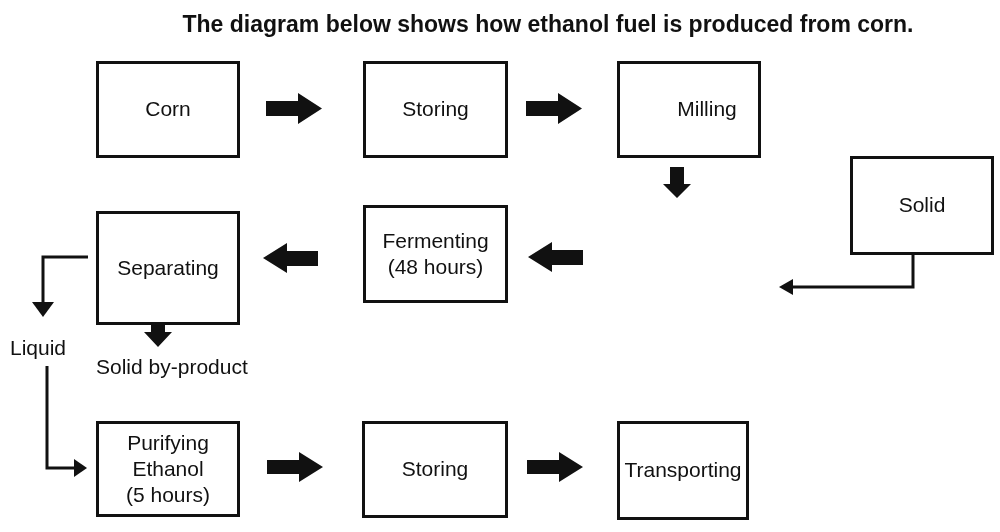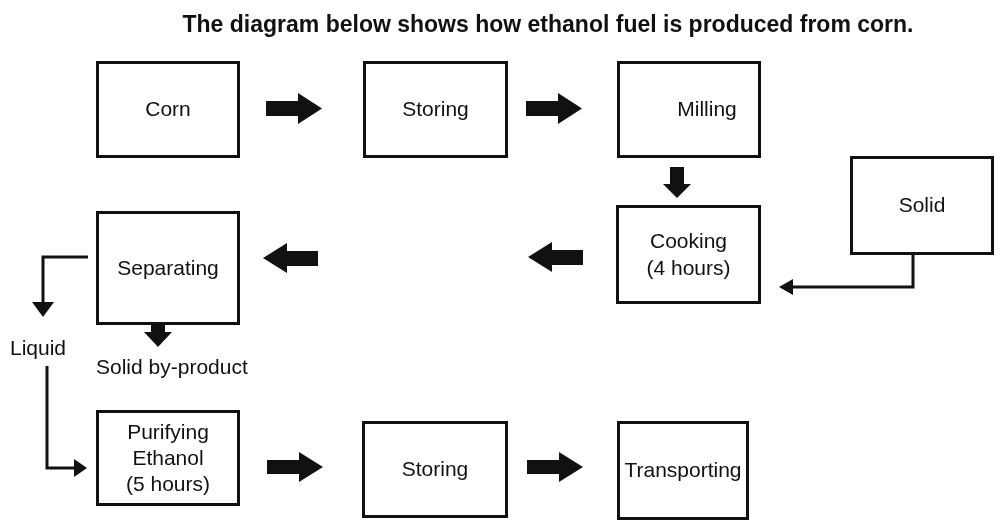--- a/index.html
+++ b/index.html
@@ -23,21 +23,21 @@
     display:flex; align-items:center; justify-content:center;
     text-align:center; font-size:21px; line-height:1.25; white-space:pre-line;margin-left:8px;
   }
   .box-corn          { left:88px;  top:61px;  width:144px; height:97px; }
   .box-storing-top   { left:355px; top:61px;  width:145px; height:97px; }
   .box-milling       { left:609px; top:61px;  width:144px; height:97px;padding-left:36px; }
   .box-water         { left:842px; top:156px; width:144px; height:99px; }
   .box-separating    { left:88px;  top:211px; width:144px; height:114px; }
   .box-fermenting    { left:355px; top:205px; width:145px; height:98px; }
   .box-cooking       { left:608px; top:205px; width:145px; height:99px; }
-  .box-purifying     { left:88px;  top:410px; width:144px; height:96px; }
+  .box-purifying     { left:88px;  top:421px; width:144px; height:96px; }
   .box-storing-bot   { left:354px; top:421px; width:146px; height:97px; }
   .box-transporting  { left:609px; top:421px; width:132px; height:99px; }
   .flow-label { position:absolute; font-size:21px; line-height:28px; }
   .label-liquid { left:10px; top:334px;text-align:right; }
   .label-solid  { left:96px; top:353px; }
 </style>
 </head>
 <body>
 
 <div class="canvas">
@@ -63,22 +63,22 @@
 
     <path class="thin-line" d="M47,366 L47,468 L76,468"></path>
     <polygon class="thin-head" points="74,459 74,477 87,468"></polygon>
   </svg>
 
   <div class="box box-corn">Corn</div>
   <div class="box box-storing-top">Storing</div>
   <div class="box box-milling">Milling</div>
   <div class="box box-water">Solid</div>
   <div class="box box-separating">Separating</div>
-  <div class="box box-cooking">Cooking
-(4 hours)</div>
+  <div class="box box-fermenting">Fermenting
+(48 hours)</div>
   <div class="box box-purifying">Purifying
 Ethanol
 (5 hours)</div>
   <div class="box box-storing-bot">Storing</div>
   <div class="box box-transporting">Transporting</div>
 
   <div class="flow-label label-liquid">Liquid</div>
   <div class="flow-label label-solid">Solid by-product</div>
 
 </div>

